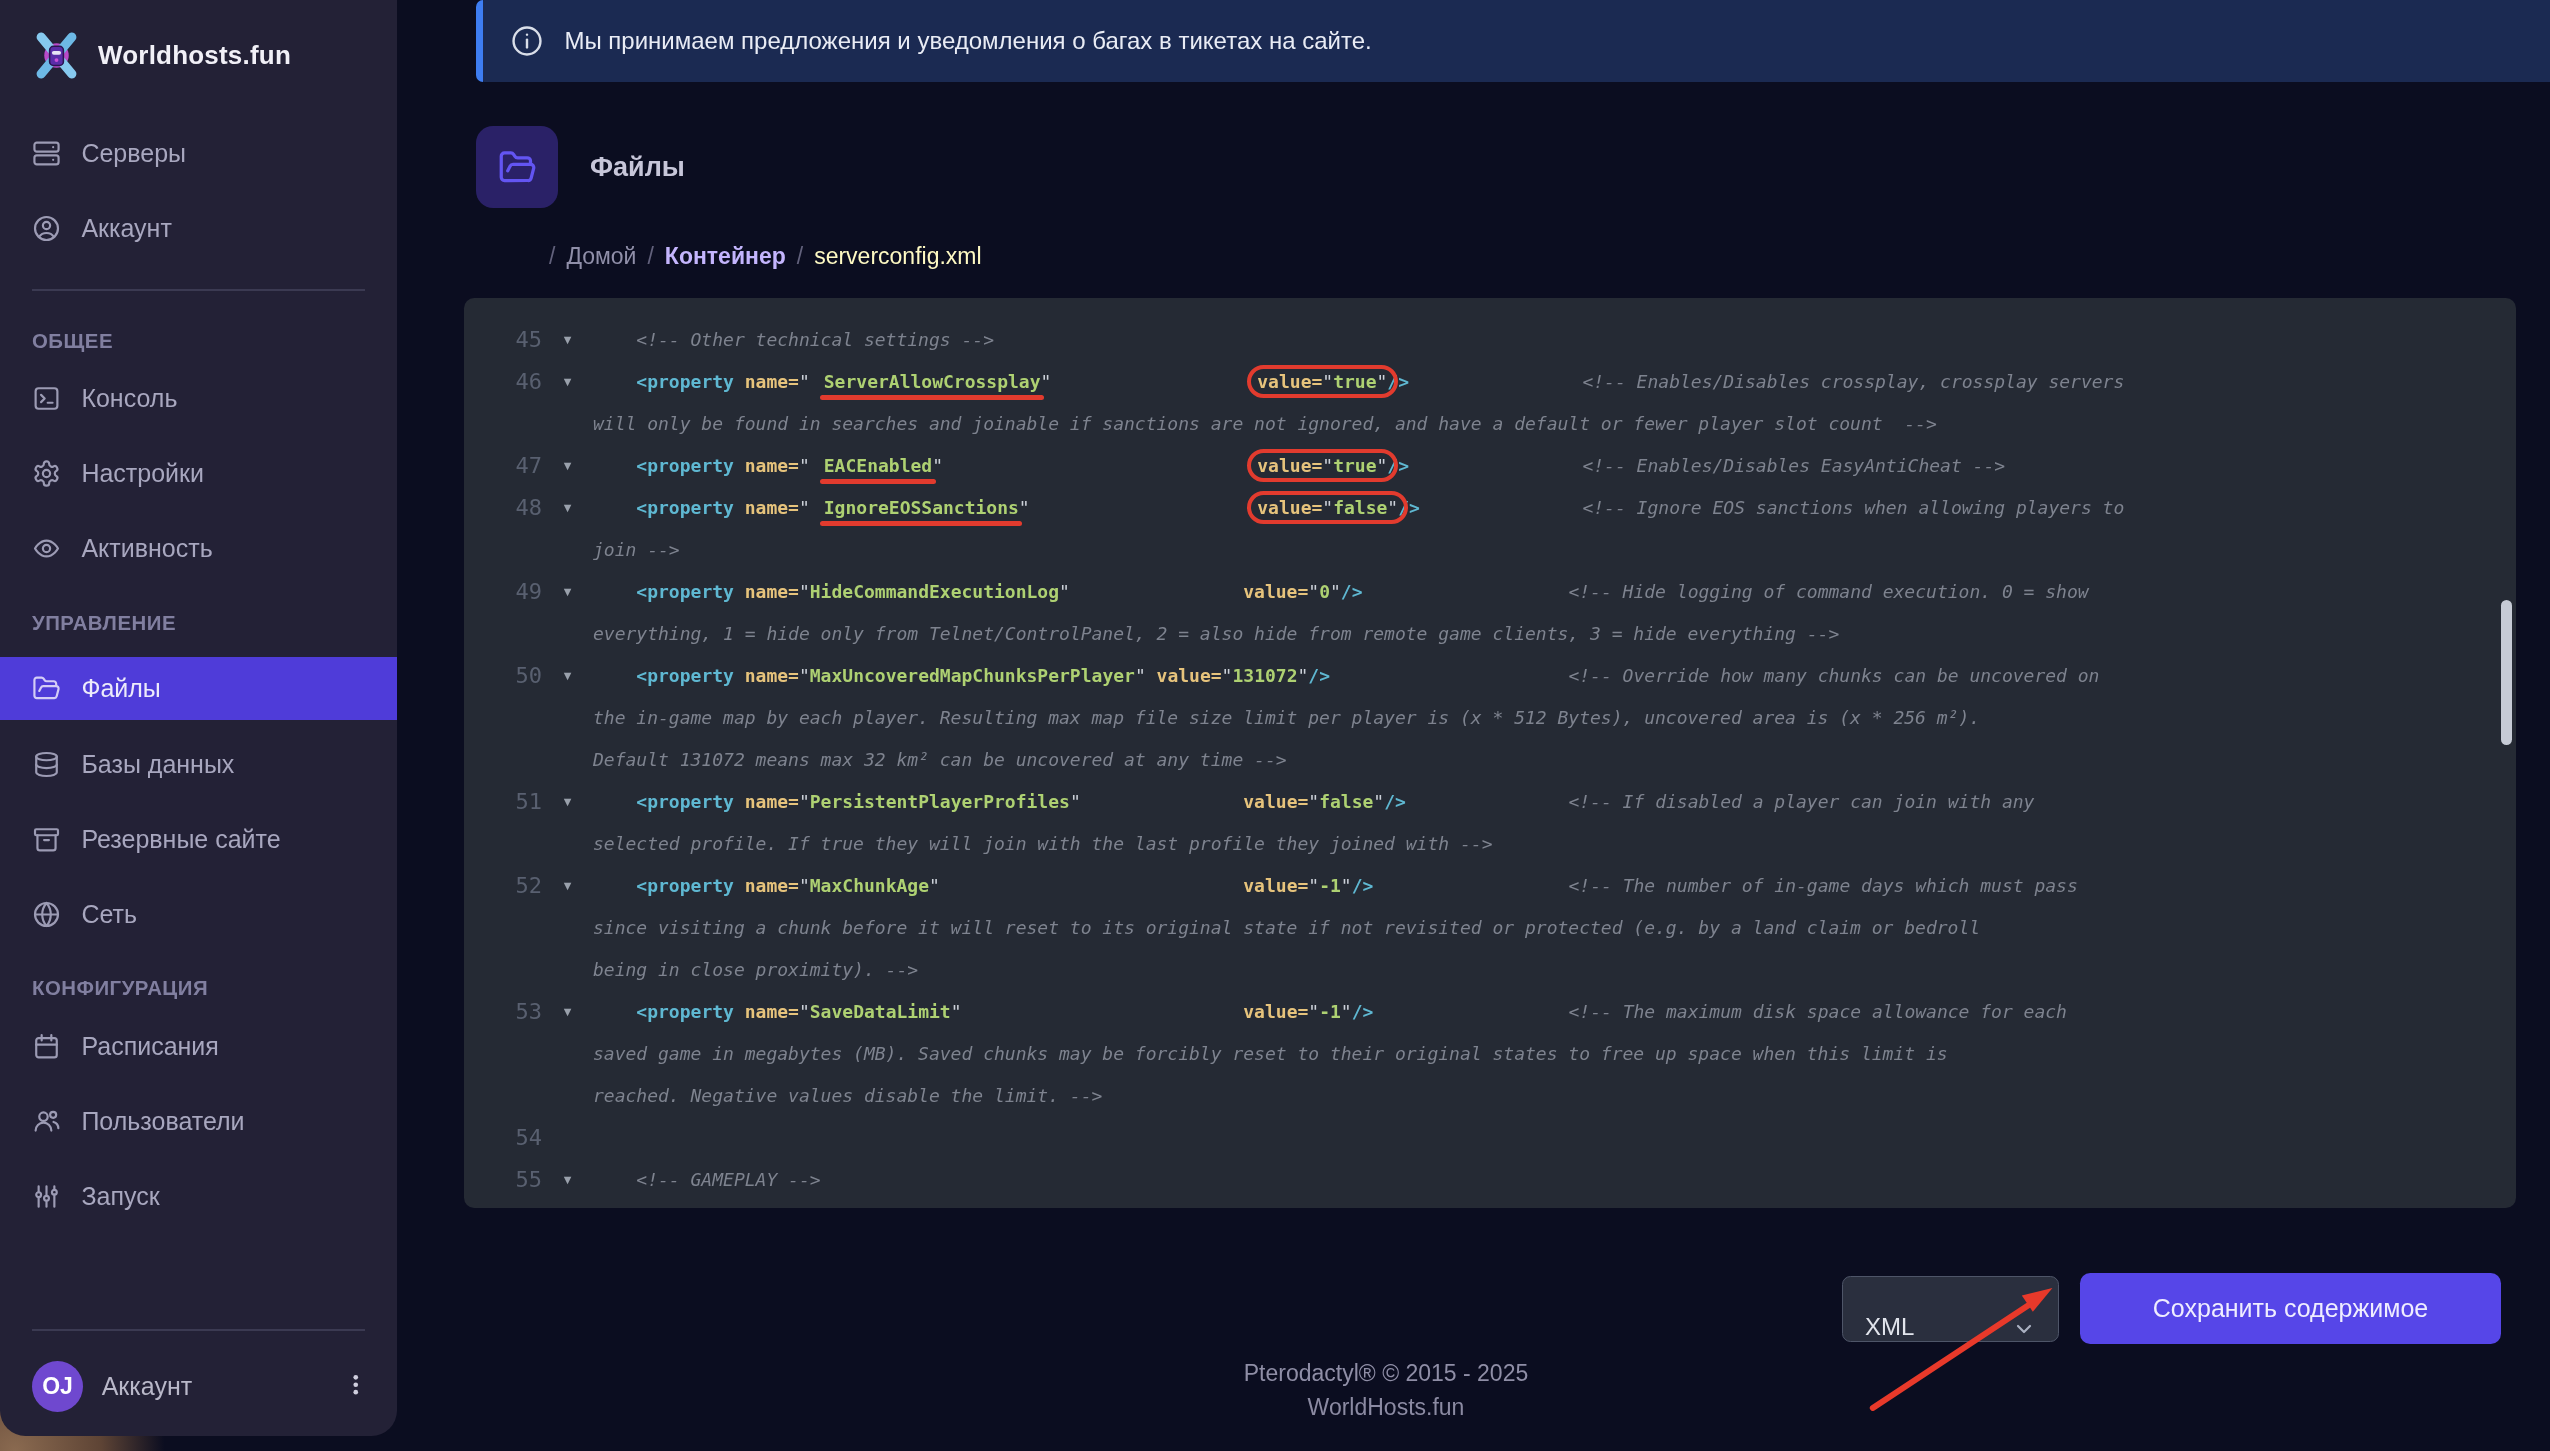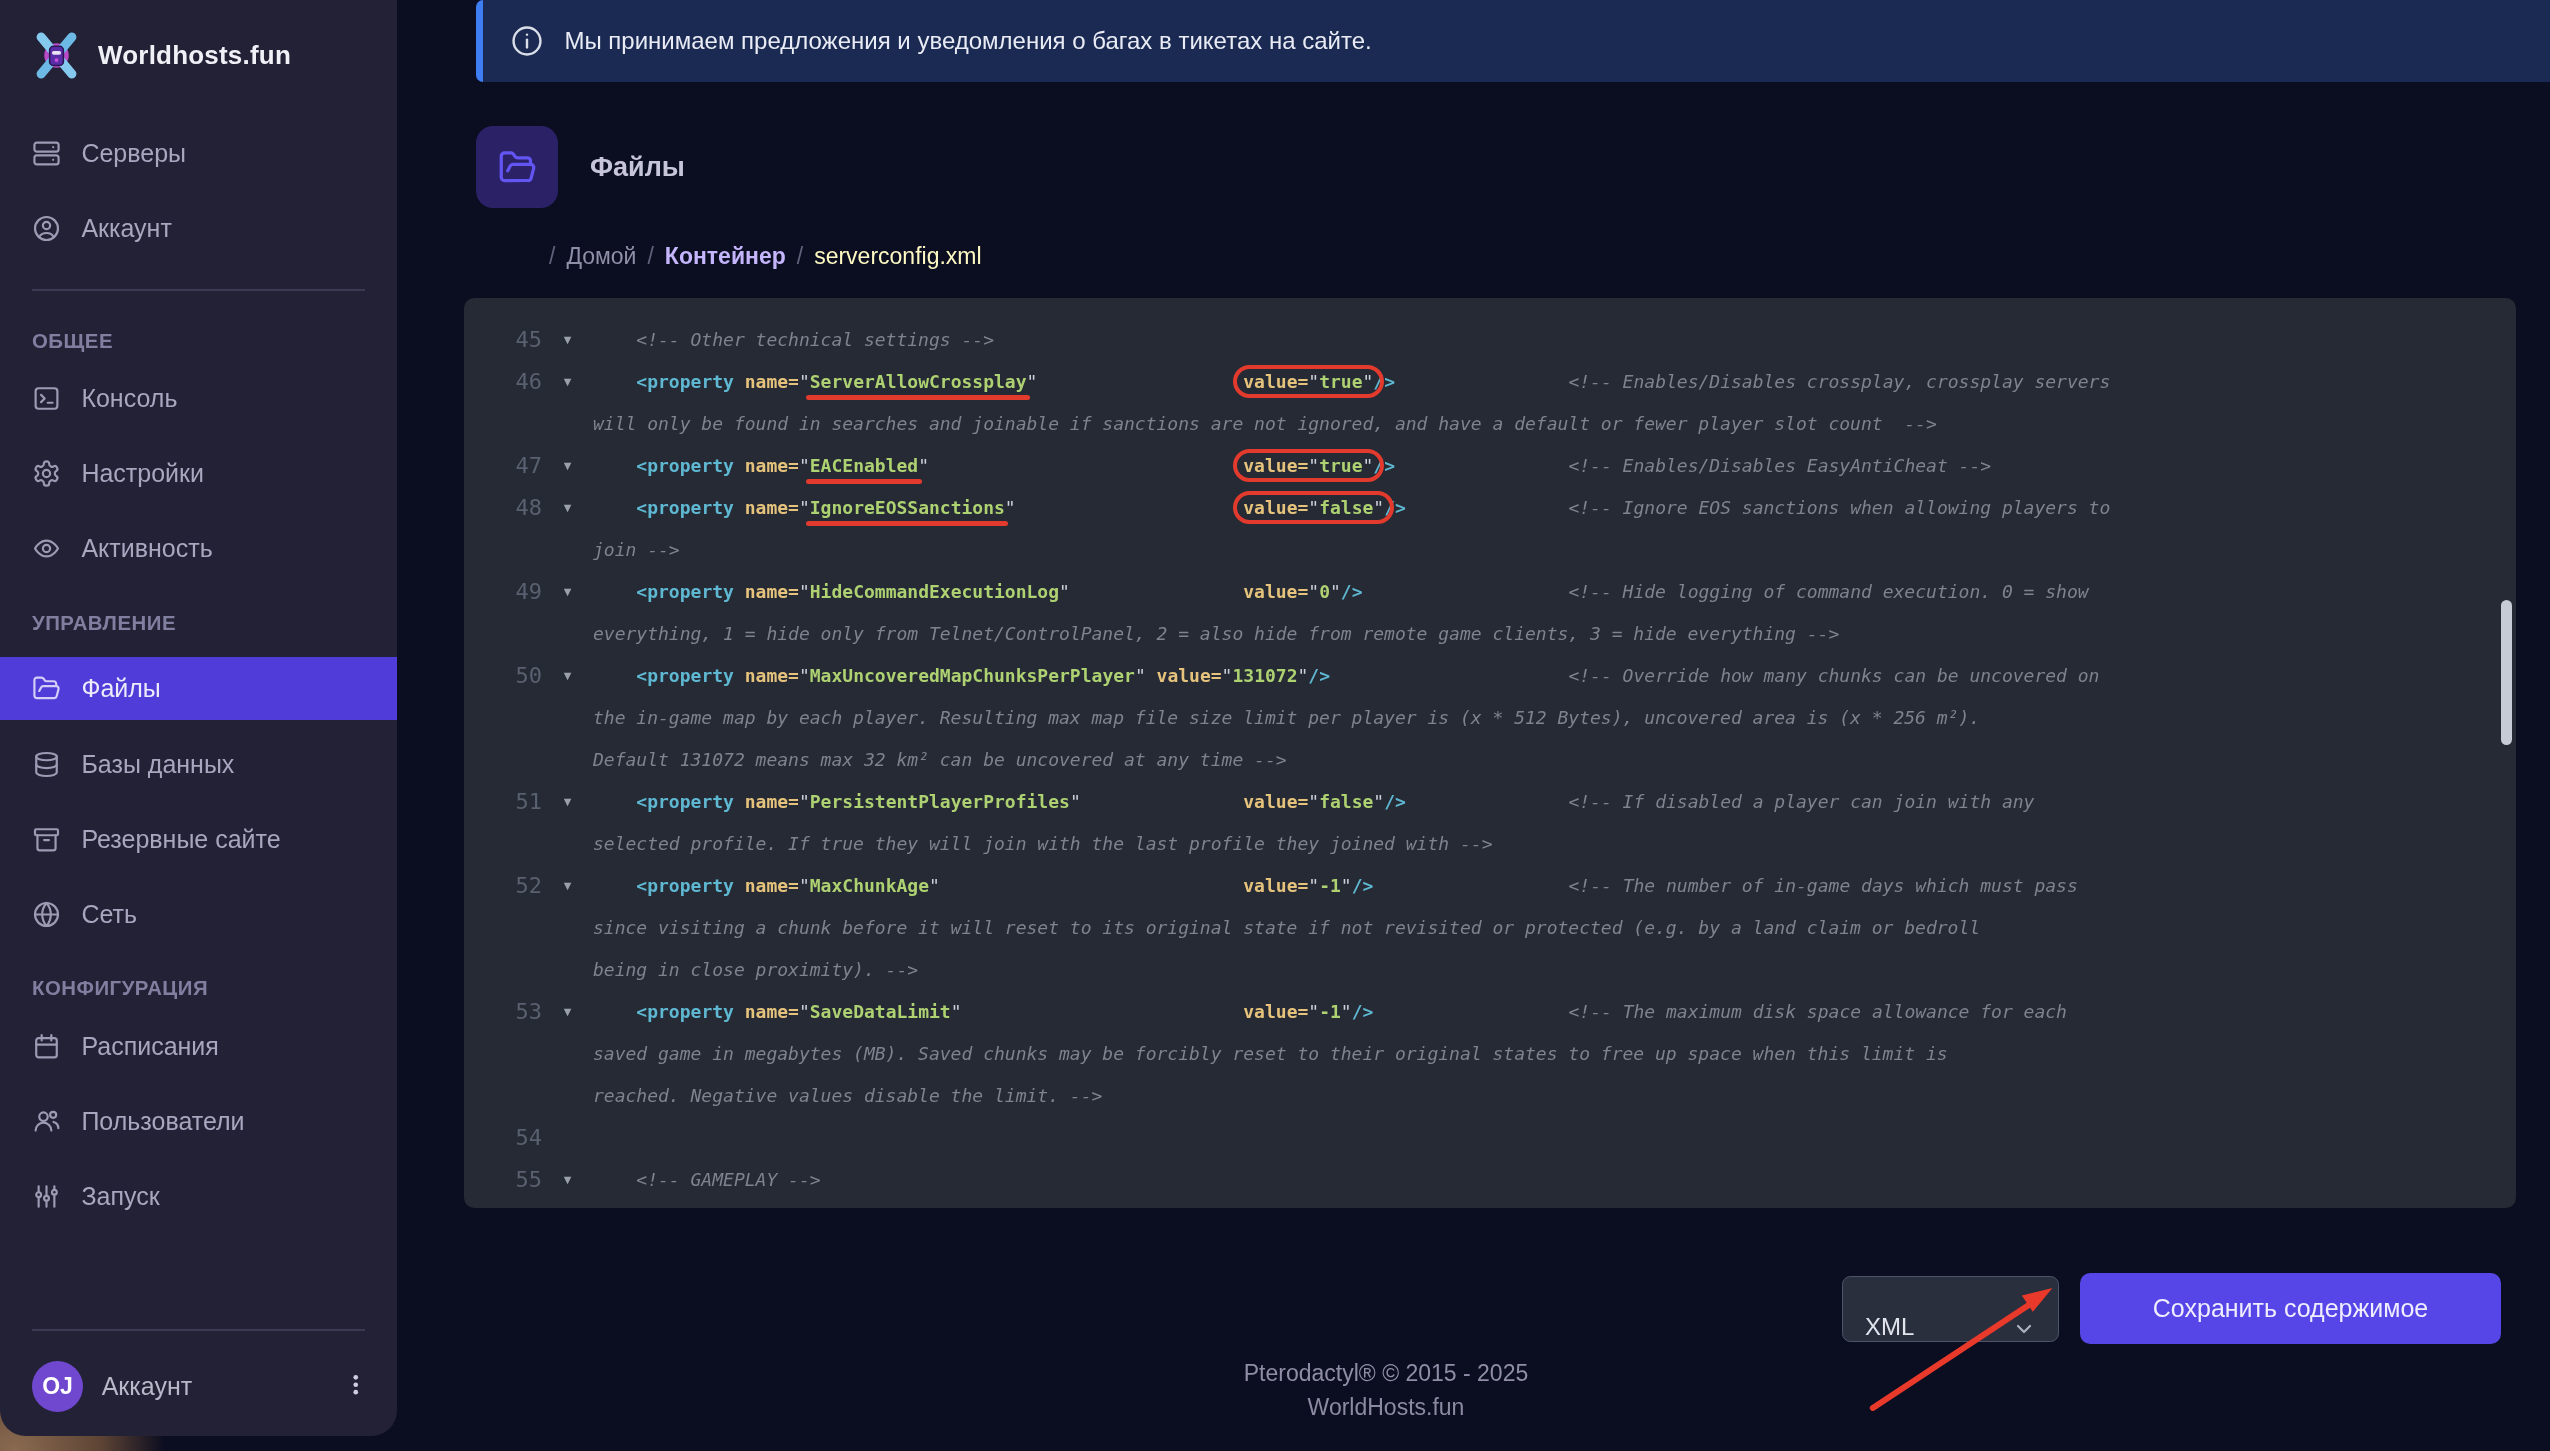--- a/index.html
+++ b/index.html
@@ -67,21 +67,21 @@
   .gut{width:129px;flex:none;display:flex;align-items:center;}
   .lnum{width:78px;text-align:right;color:#596070;font-family:"DejaVu Sans Mono",monospace;font-size:22px;}
   .fold{width:51px;text-align:center;color:#99a0ab;font-size:12.8px;cursor:pointer;}
   .ccontent{white-space:pre;font-family:"DejaVu Sans Mono",monospace;font-size:18px;color:#d8dce4;}
   .tok.comment{color:#7e838f;font-style:italic;}
   .tok.tag{color:#5fb8d2;font-weight:600;}
   .tok.attr{color:#e6c37c;font-weight:600;}
   .tok.q{color:#ccd1d9;}
   .tok.str{color:#aed172;font-weight:600;}
   .tok.pl{color:#d8dce4;}
-  .tok.u{position:relative;}
+  .tok.u{position:relative;margin-left:14px;}
   .tok.u::after{content:'';position:absolute;left:-3.4px;right:-3.4px;bottom:-8.5px;height:5.1px;
     background:#e23b2e;border-radius:2.6px;}
   .tok.circ{position:relative;display:inline-block;}
   .tok.circ::after{content:'';position:absolute;left:-10.2px;right:-10.2px;top:-6px;bottom:-6px;
     border:4.3px solid #e23b2e;border-radius:18.7px;pointer-events:none;}
   .scroll-thumb{position:absolute;right:4.3px;top:302px;width:11px;height:145px;border-radius:6px;
     background:#c6cbd6;cursor:pointer;}
 
   
   .lang-select{position:absolute;left:1842px;top:1276px;width:217px;height:66px;background:#2a2f3e;

